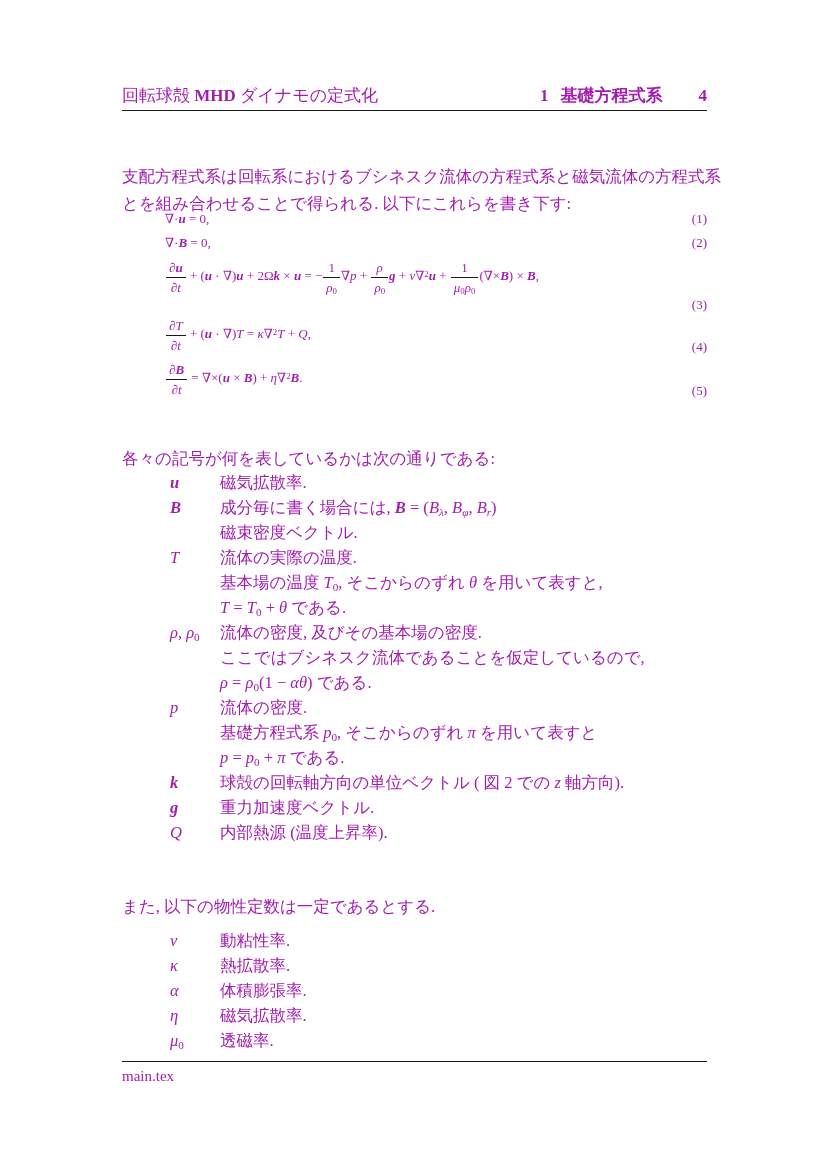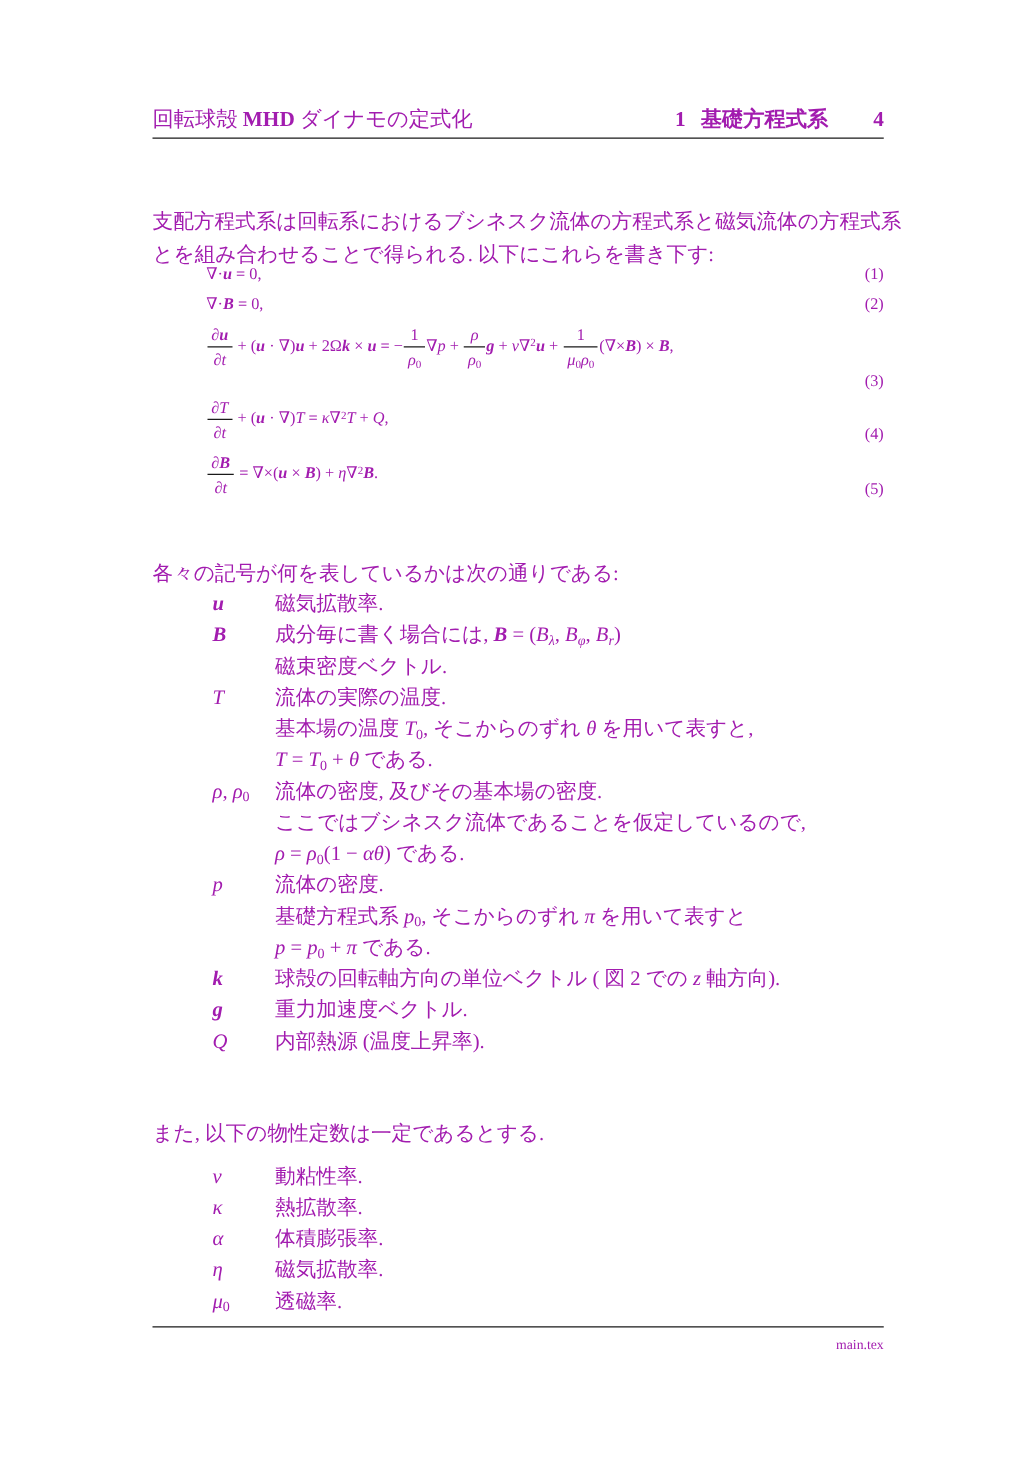--- a/index.html
+++ b/index.html
@@ -50,21 +50,21 @@
   .deflist { position:absolute; left:170px; width:537px; }
   #symbols { top:470px; }
   #constants { top:928px; }
   .def-row { display:flex; }
   .def-sym { width:50px; flex:none; line-height:25px; white-space:nowrap; }
   .def-lines { flex:1; }
   .def-line { height:25px; line-height:25px; white-space:nowrap; }
 
   #footer-rule { top:1061px; }
   .footer-row { position:absolute; left:122px; top:1066px; width:585px;
-    display:flex; justify-content:flex-end; font-size:11px; line-height:20px; }
+    display:flex; justify-content:flex-start; font-size:15px; line-height:20px; }
 </style>
 </head>
 <body>
 
 <div class="page">
 
   <div class="header">
     <div class="header-left">
       <span>回転球殻 </span><span class="bd">MHD</span><span> ダイナモの定式化</span>
     </div>

